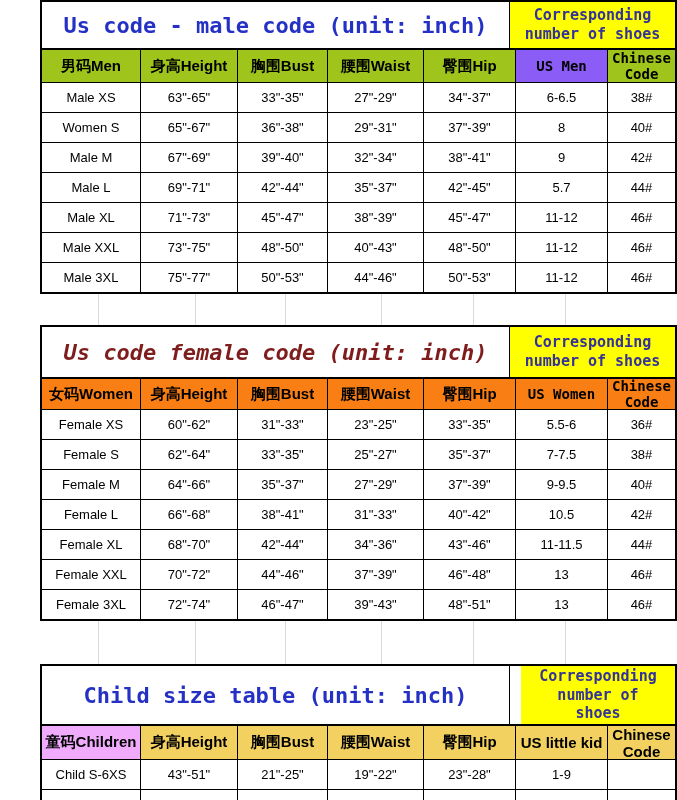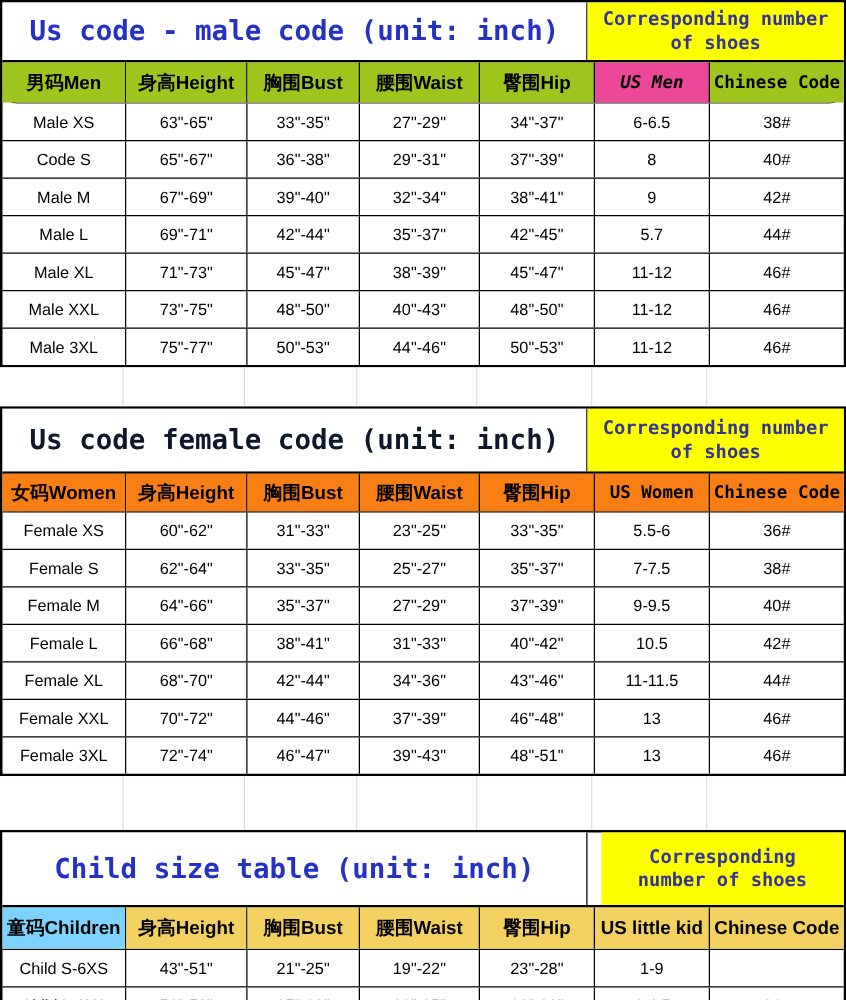--- a/index.html
+++ b/index.html
@@ -1,18 +1,18 @@
 <!DOCTYPE html>
 <html><head>
 <meta charset="utf-8">
 <style>
   html,body{margin:0;padding:0;background:#ffffff;}
   body{width:677px;font-family:"Liberation Sans",sans-serif;color:#000;}
   .sheet{width:677px;background:#fff;}
-  .tbl{border:2px solid #000;box-sizing:border-box;background:#fff;}
+  .tbl{border:2px solid #000;box-sizing:border-box;background:#fff;margin-left:40px;}
   .titlebar{display:flex;align-items:stretch;border-bottom:2px solid #000;}
   .title-box{width:468px;box-sizing:border-box;display:flex;align-items:center;justify-content:center;
              border-right:1px solid #000;background:#fff;}
   .title-text{font-family:"DejaVu Sans Mono","Liberation Mono",monospace;font-weight:600;
               font-size:22px;letter-spacing:0px;white-space:nowrap;}
   .shoes-box{flex:1;display:flex;align-items:center;justify-content:center;text-align:center;
              font-family:"DejaVu Sans Mono","Liberation Mono",monospace;font-weight:bold;
              font-size:15px;line-height:1.25;padding:2px 10px;box-sizing:border-box;}
   .row{display:flex;align-items:stretch;}
   .cell{box-sizing:border-box;display:flex;align-items:center;justify-content:center;
@@ -20,21 +20,21 @@
   .cell:nth-child(1){width:99px;}
   .cell:nth-child(2){width:97px;}
   .cell:nth-child(3){width:90px;}
   .cell:nth-child(4){width:96px;}
   .cell:nth-child(5){width:92px;}
   .cell:nth-child(6){width:92px;}
   .cell:nth-child(7){flex:1;border-right:none;}
   .header-row{border-bottom:1px solid #000;}
   .header-row .cell{font-weight:bold;font-size:15px;}
   .header-row .cell.mono{font-family:"DejaVu Sans Mono","Liberation Mono",monospace;font-size:14px;}
-  .t0 .titlebar{height:46px;} .t0 .header-row{height:32px;border-radius:12px;}
+  .t0 .titlebar{height:46px;} .t0 .header-row{height:32px;}
   .t1 .titlebar{height:50px;} .t1 .header-row{height:30px;justify-content:flex-end;}
   .t2 .titlebar{height:58px;gap:11px;} .t2 .header-row{height:33px;}
   .trow{height:29px;border-bottom:1px solid #000;}
   .trow:last-child{border-bottom:none;}
   .trow .cell{font-size:13px;}
   .gaprow{height:31px;display:flex;background:#fff;}
   .gaprow .cell{border-right:1px solid #d9d9d9;background:#fff;}
   .gaprow .cell:nth-child(7){border-right:none;}
   .gaprow.tall{height:43px;}
 </style>
@@ -49,35 +49,35 @@
         <span class="title-text" style="color: rgb(37, 49, 196);">Us code - male code (unit: inch)</span>
       </div>
       <div class="shoes-box" style="background: rgb(255, 255, 0); color: rgb(51, 51, 153);">Corresponding number of shoes</div>
     </div>
     <div class="row header-row">
         <div class="cell" style="background: rgb(159, 196, 28);">男码Men</div>
         <div class="cell" style="background: rgb(159, 196, 28);">身高Height</div>
         <div class="cell" style="background: rgb(159, 196, 28);">胸围Bust</div>
         <div class="cell" style="background: rgb(159, 196, 28);">腰围Waist</div>
         <div class="cell" style="background: rgb(159, 196, 28);">臀围Hip</div>
-        <div class="cell mono" style="background: #ec4899; font-style: italic;">US Men</div>
+        <div class="cell mono" style="background: #8b5cf6;">US Men</div>
         <div class="cell mono" style="background: rgb(159, 196, 28);">Chinese Code</div>
       </div>
     <div>
         <div class="row trow">
           <div class="cell">Male XS</div>
           <div class="cell">63"-65"</div>
           <div class="cell">33"-35"</div>
           <div class="cell">27"-29"</div>
           <div class="cell">34"-37"</div>
           <div class="cell">6-6.5</div>
           <div class="cell">38#</div>
         </div>
         <div class="row trow">
-          <div class="cell">Code S</div>
+          <div class="cell">Women S</div>
           <div class="cell">65"-67"</div>
           <div class="cell">36"-38"</div>
           <div class="cell">29"-31"</div>
           <div class="cell">37"-39"</div>
           <div class="cell">8</div>
           <div class="cell">40#</div>
         </div>
         <div class="row trow">
           <div class="cell">Male M</div>
           <div class="cell">67"-69"</div>
@@ -131,21 +131,21 @@
       <div class="cell"></div>
       <div class="cell"></div>
       <div class="cell"></div>
       <div class="cell"></div>
       <div class="cell"></div>
     </div>
 
   <div class="tbl t1">
     <div class="titlebar">
       <div class="title-box">
-        <span class="title-text" style="color: #0f172a;">Us code female code (unit: inch)</span>
+        <span class="title-text" style="color: #7f1d1d; font-style: italic;">Us code female code (unit: inch)</span>
       </div>
       <div class="shoes-box" style="background: rgb(255, 255, 0); color: rgb(51, 51, 153);">Corresponding number of shoes</div>
     </div>
     <div class="row header-row">
         <div class="cell" style="background: rgb(249, 127, 20);">女码Women</div>
         <div class="cell" style="background: rgb(249, 127, 20);">身高Height</div>
         <div class="cell" style="background: rgb(249, 127, 20);">胸围Bust</div>
         <div class="cell" style="background: rgb(249, 127, 20);">腰围Waist</div>
         <div class="cell" style="background: rgb(249, 127, 20);">臀围Hip</div>
         <div class="cell mono" style="background: rgb(249, 127, 20);">US Women</div>
@@ -228,21 +228,21 @@
     </div>
 
   <div class="tbl t2">
     <div class="titlebar">
       <div class="title-box">
         <span class="title-text" style="color: rgb(37, 49, 196);">Child size table (unit: inch)</span>
       </div>
       <div class="shoes-box" style="background: rgb(255, 255, 0); color: rgb(51, 51, 153);">Corresponding number of shoes</div>
     </div>
     <div class="row header-row">
-        <div class="cell" style="background: #7dd3fc;">童码Children</div>
+        <div class="cell" style="background: #f0abfc;">童码Children</div>
         <div class="cell" style="background: rgb(242, 209, 96);">身高Height</div>
         <div class="cell" style="background: rgb(242, 209, 96);">胸围Bust</div>
         <div class="cell" style="background: rgb(242, 209, 96);">腰围Waist</div>
         <div class="cell" style="background: rgb(242, 209, 96);">臀围Hip</div>
         <div class="cell" style="background: rgb(242, 209, 96);">US little kid</div>
         <div class="cell" style="background: rgb(242, 209, 96);">Chinese Code</div>
       </div>
     <div>
         <div class="row trow">
           <div class="cell">Child S-6XS</div>

